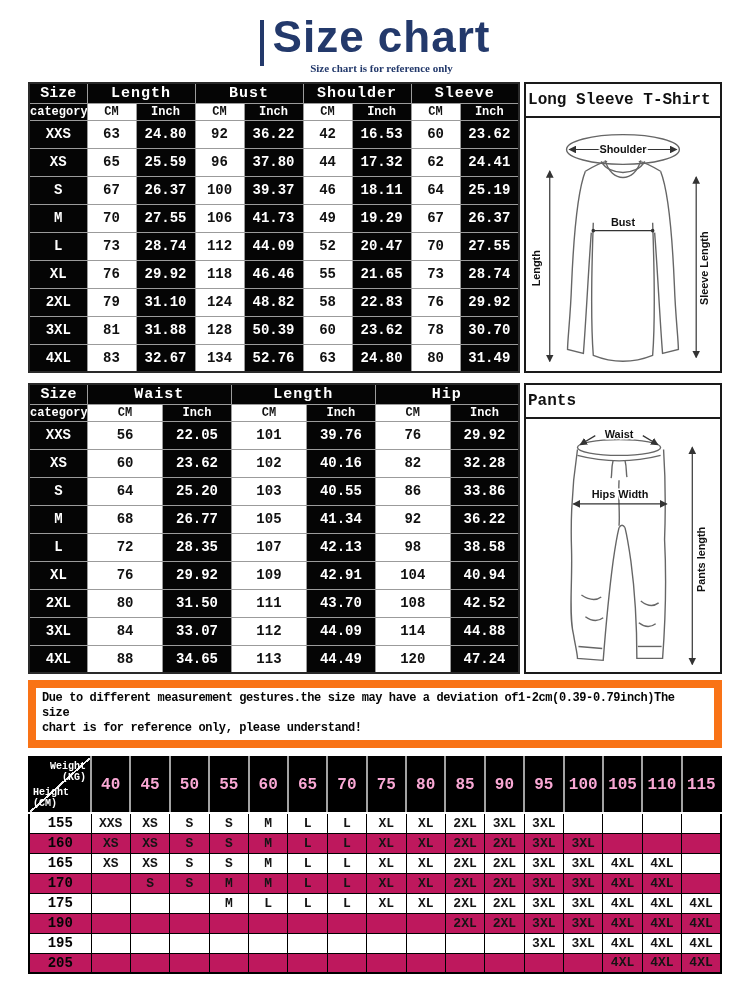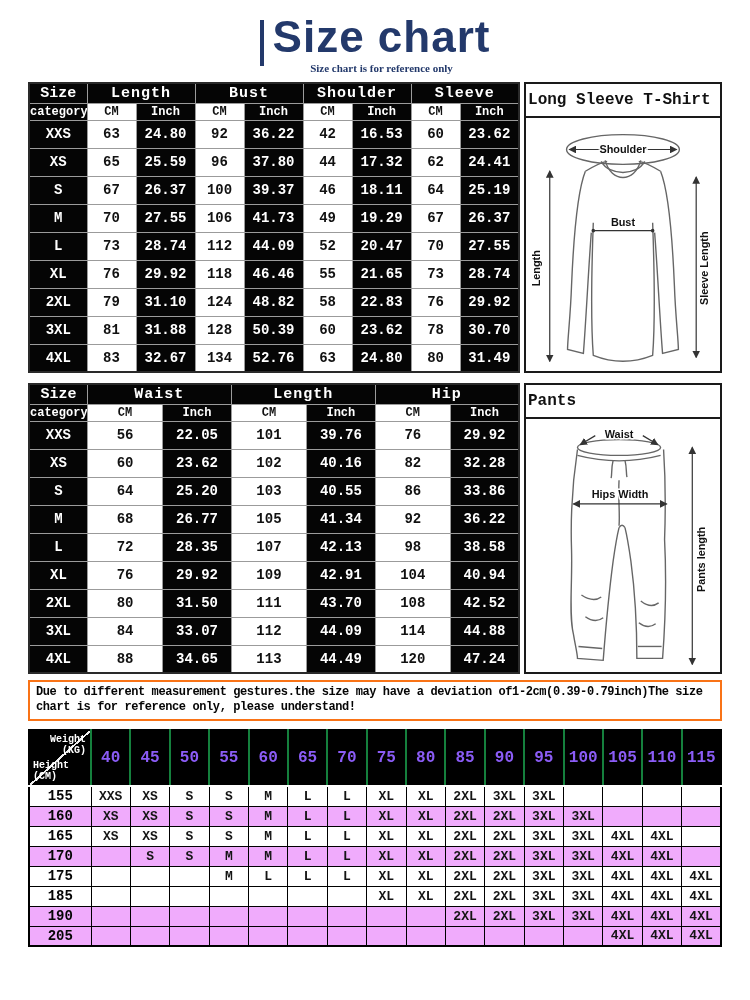--- a/index.html
+++ b/index.html
@@ -43,42 +43,42 @@
                  font-weight:bold; font-size:16px; padding:7px 2px; color:#111;
                  white-space:nowrap; }
   .panel-body { flex:1; position:relative; }
   .panel-body svg { position:absolute; left:0; top:0; width:100%; height:100%; }
   .fig-line { stroke:#666; stroke-width:1.4; fill:none; }
   .dim-line { stroke:#333; stroke-width:1.2; fill:none; }
   .fig-label { font-family:"Liberation Sans", sans-serif; font-weight:bold; font-size:11px;
                fill:#111; paint-order:stroke; stroke:#fff; stroke-width:3px; }
 
   
-  .note { margin:6px 28px; border:2px solid #f97316; padding:3px 6px 4px;
+  .note { margin:6px 28px; border:8px solid #f97316; padding:3px 6px 4px;
           font-weight:bold; font-size:12px; letter-spacing:-0.4px; line-height:15px;
           color:#050505; background:#fff; }
 
   
   #matrix { border-collapse:collapse; table-layout:fixed; width:694px;
             margin:8px 28px 0; border:2px solid #000; }
   #matrix th, #matrix td { padding:0; text-align:center; font-weight:bold; overflow:hidden; }
-  .mx-head { background:#000; color:#8b5cf6; font-size:16px; border-left:2px solid #15803d;
+  .mx-head { background:#000; color:#f9a8d4; font-size:16px; border-left:2px solid #a3a3a3;
              border-bottom:2px solid #fff; height:56px;font-family:Liberation Mono, monospace; }
   .mx-corner { background:#000; position:relative; height:56px; border-bottom:2px solid #fff;
       background-image:linear-gradient(to bottom right,
         transparent calc(50% - 1px), #eee calc(50% - 1px),
         #eee calc(50% + 1px), transparent calc(50% + 1px)); }
   .mx-corner .mx-w { position:absolute; top:3px; right:4px; text-align:right;
                      font-size:10px; line-height:11px; color:#fff; }
   .mx-corner .mx-h { position:absolute; bottom:3px; left:3px; text-align:left;
                      font-size:10px; line-height:11px; color:#fff; }
   #matrix tbody th, #matrix tbody td { border:1px solid #000; height:20px; }
   .mx-height { font-size:14px; color:#050505; }
   .mx-cell { font-size:13px; color:#141414; }
-  #matrix tr.alt { background:#f0abfc; }
+  #matrix tr.alt { background:#be185d; }
 </style>
 </head>
 <body>
 
 <div class="page">
 
   <div class="hdr">
     <div class="hdr-inner">
       <div class="hdr-bar"></div>
       <div class="hdr-text">
@@ -557,58 +557,58 @@
           <td class="mx-cell">XL</td>
           <td class="mx-cell">XL</td>
           <td class="mx-cell">2XL</td>
           <td class="mx-cell">2XL</td>
           <td class="mx-cell">3XL</td>
           <td class="mx-cell">3XL</td>
           <td class="mx-cell">4XL</td>
           <td class="mx-cell">4XL</td>
           <td class="mx-cell">4XL</td>
         </tr>
-        <tr>
-          <th class="mx-height">185</th>
-          <td class="mx-cell"></td>
-          <td class="mx-cell"></td>
-          <td class="mx-cell"></td>
-          <td class="mx-cell"></td>
-          <td class="mx-cell"></td>
-          <td class="mx-cell"></td>
-          <td class="mx-cell"></td>
-          <td class="mx-cell">XL</td>
-          <td class="mx-cell">XL</td>
-          <td class="mx-cell">2XL</td>
-          <td class="mx-cell">2XL</td>
-          <td class="mx-cell">3XL</td>
-          <td class="mx-cell">3XL</td>
-          <td class="mx-cell">4XL</td>
-          <td class="mx-cell">4XL</td>
-          <td class="mx-cell">4XL</td>
-        </tr>
         <tr class="alt">
           <th class="mx-height">190</th>
           <td class="mx-cell"></td>
           <td class="mx-cell"></td>
           <td class="mx-cell"></td>
           <td class="mx-cell"></td>
           <td class="mx-cell"></td>
           <td class="mx-cell"></td>
           <td class="mx-cell"></td>
           <td class="mx-cell"></td>
           <td class="mx-cell"></td>
           <td class="mx-cell">2XL</td>
           <td class="mx-cell">2XL</td>
           <td class="mx-cell">3XL</td>
           <td class="mx-cell">3XL</td>
           <td class="mx-cell">4XL</td>
           <td class="mx-cell">4XL</td>
           <td class="mx-cell">4XL</td>
         </tr>
+        <tr>
+          <th class="mx-height">195</th>
+          <td class="mx-cell"></td>
+          <td class="mx-cell"></td>
+          <td class="mx-cell"></td>
+          <td class="mx-cell"></td>
+          <td class="mx-cell"></td>
+          <td class="mx-cell"></td>
+          <td class="mx-cell"></td>
+          <td class="mx-cell"></td>
+          <td class="mx-cell"></td>
+          <td class="mx-cell"></td>
+          <td class="mx-cell"></td>
+          <td class="mx-cell">3XL</td>
+          <td class="mx-cell">3XL</td>
+          <td class="mx-cell">4XL</td>
+          <td class="mx-cell">4XL</td>
+          <td class="mx-cell">4XL</td>
+        </tr>
         <tr class="alt">
           <th class="mx-height">205</th>
           <td class="mx-cell"></td>
           <td class="mx-cell"></td>
           <td class="mx-cell"></td>
           <td class="mx-cell"></td>
           <td class="mx-cell"></td>
           <td class="mx-cell"></td>
           <td class="mx-cell"></td>
           <td class="mx-cell"></td>

